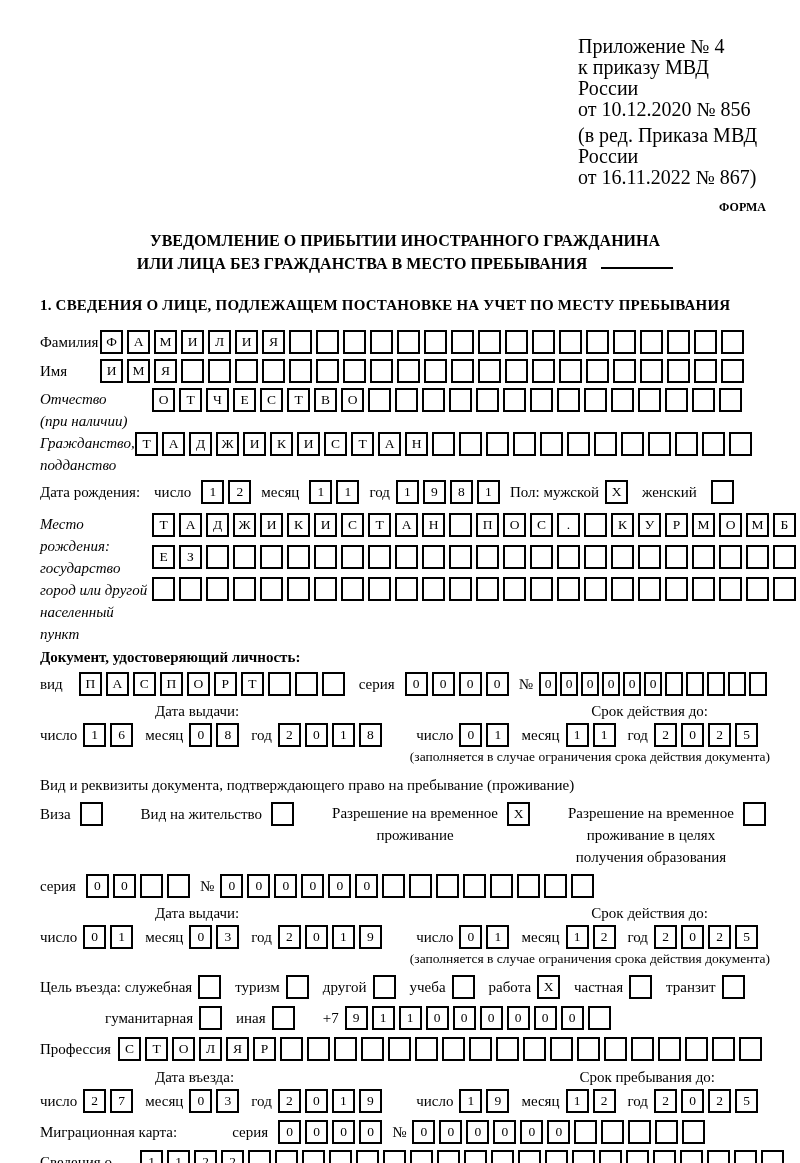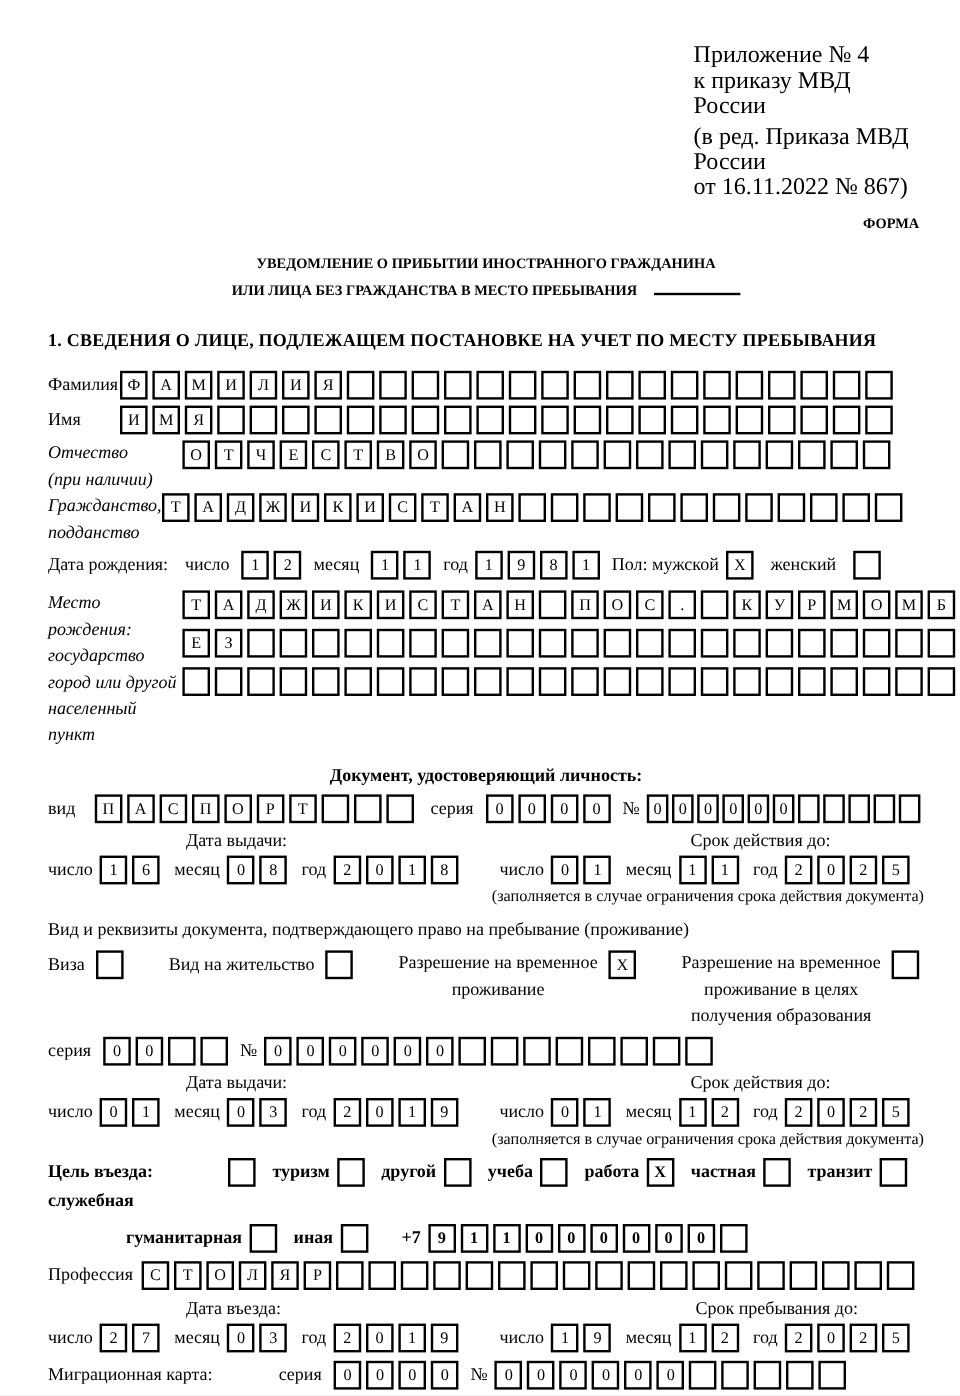--- a/index.html
+++ b/index.html
@@ -5,74 +5,75 @@
   html,body{margin:0;padding:0;background:#e8e8e8;}
   .page{
     width:800px;height:1163px;margin:0 auto;background:#ffffff;color:#000;
     font-family:"Liberation Serif","DejaVu Serif",serif;font-size:15px;
     box-sizing:border-box;padding:36px 30px 0 40px;overflow:hidden;position:relative;
   }
   
   .appendix{margin-left:auto;width:192px;line-height:21px;font-size:20px;}
   .appendix .amend{margin-top:5px;}
   .forma{text-align:right;font-weight:bold;font-size:12px;margin-top:12px;padding-right:4px;}
-  .title{text-align:center;font-weight:bold;font-size:12px;line-height:23px;margin-top:14px;}
+  .title{text-align:center;font-weight:bold;font-size:16px;line-height:23px;margin-top:14px;}
   .tunder{display:inline-block;width:72px;border-bottom:2px solid #000;margin-left:14px;}
   .section{font-weight:bold;font-size:15px;margin-top:22px;margin-bottom:16px;letter-spacing:.2px;}
   
   .row{display:flex;align-items:flex-start;margin-bottom:5px;}
   .lbl{line-height:24px;flex-shrink:0;}
   .lbl2{line-height:22px;flex-shrink:0;font-style:italic;}
   .w60{width:60px;}.w95{width:95px;}.w112{width:112px;}.w78{width:78px;}
   .cells{display:flex;flex-wrap:nowrap;align-items:flex-start;}
   .cell{
     width:19px;height:20px;border:2px solid #000;margin-right:4px;flex-shrink:0;
     display:flex;align-items:center;justify-content:center;
     font-size:13.5px;line-height:20px;
   }
   .cellsm{width:14px;margin-right:3px;}
   .stack .cells{margin-bottom:8px;}
   .stack3 .cells{margin-bottom:9px;}
   
   .ig{display:flex;align-items:flex-start;}
   .ig>span.txt{line-height:24px;}
   .gap6{margin-left:6px;}.gap10{margin-left:10px;}.gap14{margin-left:14px;}
-  .center-bold{text-align:center;font-weight:bold;margin:15px 0 6px 0;}
+  .center-bold{font-weight:bold;margin:4px 0 6px 0;}
   
   .dlabels{display:flex;margin-bottom:3px;}
   .dl1{margin-left:115px;}
-  .dl2{margin-left:auto;margin-right:78px;}
+  .dl2{margin-left:auto;margin-right:62px;}
   .drow{display:flex;justify-content:space-between;margin-bottom:0;}
   .dgrp{display:flex;align-items:flex-start;}
   .dgrp .txt{line-height:24px;margin-right:6px;}
   .dgrp .cells{margin-right:8px;}
   .note-right{text-align:right;font-size:13.5px;margin:2px 0 8px 0;}
   
   .ptext{margin:6px 0 4px 0;line-height:25px;}
   .permit-row{display:flex;justify-content:space-between;align-items:flex-start;margin:2px 0 6px 0;}
   .pitem{display:flex;align-items:flex-start;}
   .pitem .txt{line-height:24px;margin-right:9px;}
   .ctext{text-align:center;line-height:22px;margin-right:9px;}
   
-  .purpose{display:flex;align-items:flex-start;margin-bottom:7px;font-weight:bold;}
+  .purpose{display:flex;align-items:flex-start;margin-bottom:7px;}
   .purpose .txt{line-height:24px;margin-right:6px;}
   .purpose .cells{margin-right:10px;}
   .indent65{margin-left:65px;}
   
   .reps{display:flex;align-items:flex-start;margin-top:4px;}
   .reps-label{width:100px;line-height:25px;flex-shrink:0;}
 </style>
 </head>
 <body>
 
 <div class="page">
 
   <div class="appendix">
     <div>Приложение № 4</div>
     <div>к приказу МВД России</div>
+    <div>от 10.12.2020 № 856</div>
     <div class="amend">
       <div>(в ред. Приказа МВД России</div>
       <div>от 16.11.2022 № 867)</div>
     </div>
   </div>
 
   <div class="forma">ФОРМА</div>
 
   <div class="title">
     <div>УВЕДОМЛЕНИЕ О ПРИБЫТИИ ИНОСТРАННОГО ГРАЖДАНИНА</div>

